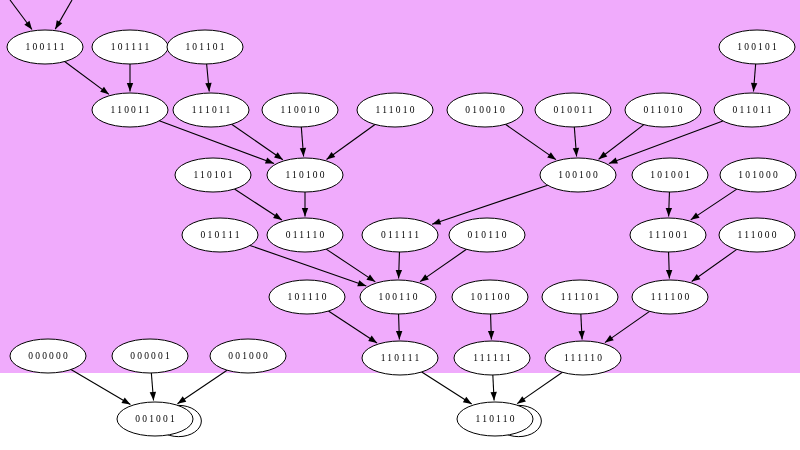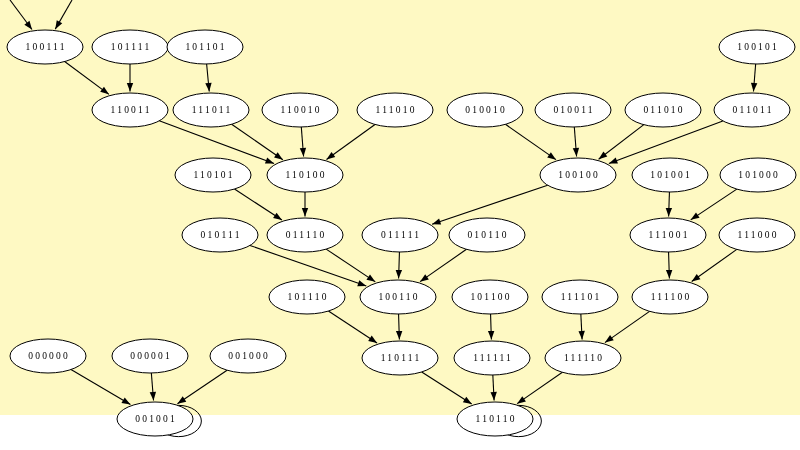--- a/index.html
+++ b/index.html
@@ -2,21 +2,21 @@
 <html><head>
 <meta charset="utf-8">
 <style>
   html,body{margin:0;padding:0;}
   body{
     width:800px;height:450px;
     background:#ffffff;
     font-family:"Liberation Serif", serif;
     overflow:hidden;
   }
-  #stage{position:relative;width:800px;height:415px;background:#fef9c3;}
+  #stage{position:relative;width:800px;height:373px;background:#f0abfc;}
   svg{display:block;width:800px;height:450px;}
   .node-ellipse{fill:#ffffff;stroke:#000000;stroke-width:1;}
   .node-label{
     font-family:"Liberation Serif", serif;
     font-size:9.5px;
     fill:#000000;
     text-anchor:middle;
     dominant-baseline:middle;
     letter-spacing:2.2px;
     white-space:pre;

